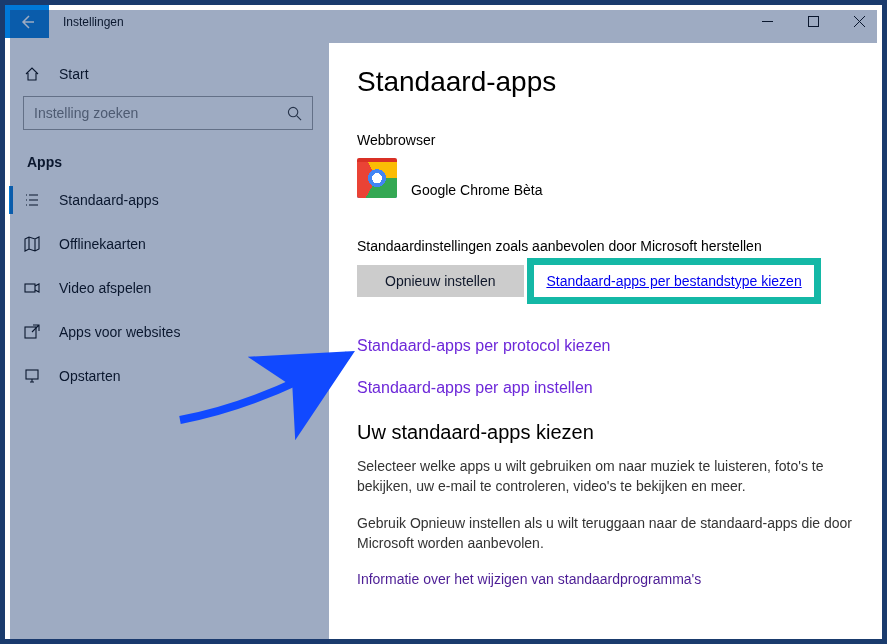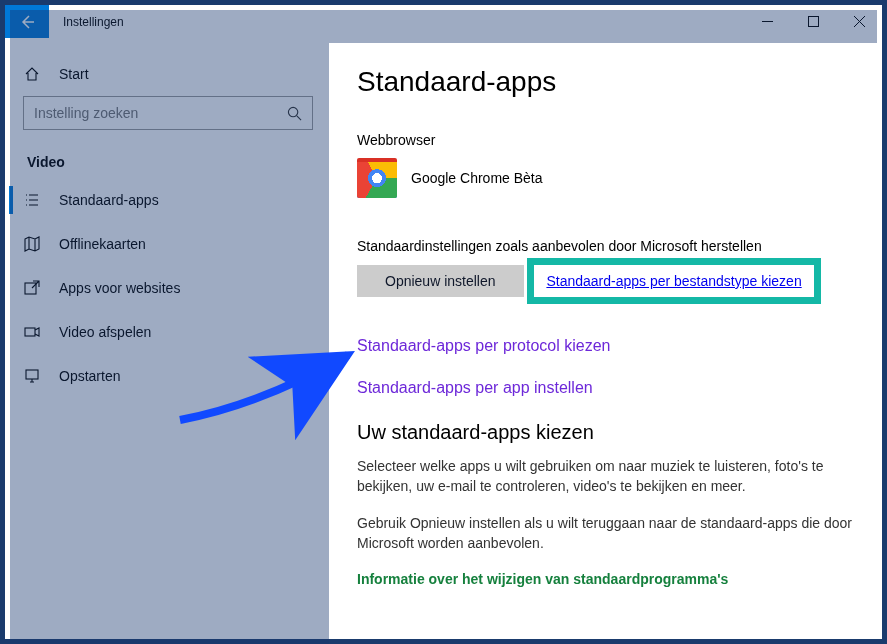--- a/index.html
+++ b/index.html
@@ -101,21 +101,21 @@
   .main {
     flex: 1;
     padding: 28px 30px 0 30px;
     overflow: hidden;
     font-size: 14px;
     color: #000;
     position: relative;
   }
   h1 { font-size: 28px; font-weight: 400; margin-bottom: 34px; }
   .subhead { font-size: 14px; margin-bottom: 10px; }
-  .app-row { display:flex; align-items:center; gap: 14px; margin-bottom: 40px;}
+  .app-row { display:flex; align-items:flex-end; gap: 14px; margin-bottom: 40px;}
   .app-icon {
     width: 40px; height:40px; border-top: 4px solid #d93025;
     background: #1a73e8;
     position: relative;
     border-radius: 2px;
     overflow:hidden;
   }
   .app-icon::after{
     content:"";
     position:absolute; inset:0;
@@ -139,21 +139,21 @@
   .link-row { margin: 10px 0 24px 0; }
   .link-row a { color: #6d28d9; text-decoration: none; font-size: 16px; }
   .highlight {
     display: inline-block;
     border: 7px solid #14b8a6;
     padding: 8px 12px;
     margin: 4px 0 18px 0;
   }
   h2 { font-size: 20px; font-weight: 400; margin-top: 18px; margin-bottom: 12px; }
   .para { font-size: 14px; color: #333; line-height: 1.45; margin-bottom: 16px; max-width: 500px;}
-  .para a { color:#15803d; text-decoration:none;font-weight:bold; }
+  .para a { color:#4c1d95; text-decoration:none; }
 
   
   .dim-overlay {
     position: absolute;
     left: 5px; top: 5px;
     width: 319px;
     height: 634px;
     background: rgba(25, 55, 110, 0.42);
     pointer-events: none;
   }
@@ -221,59 +221,59 @@
       <div class="search-wrap">
         <div class="search">
           <input type="text" placeholder="Instelling zoeken" style="">
           <svg viewBox="0 0 16 16">
               <circle cx="6.5" cy="6.5" r="5"></circle>
               <path d="M10.5 10.5 L15 15"></path>
             </svg>
         </div>
       </div>
 
-      <div class="section-head">Video</div>
+      <div class="section-head">Apps</div>
 
 
       <div class="row active">
         <span class="icon">
           <svg viewBox="0 0 16 16">
               <path d="M2 3h1M5 3h9 M2 8h1M5 8h9 M2 13h1M5 13h9"></path>
             </svg>
         </span>
         <span>Standaard-apps</span>
       </div>
 
       <div class="row">
         <span class="icon">
           <svg viewBox="0 0 16 16">
               <path d="M1 3 L5 1 L11 3 L15 1 V13 L11 15 L5 13 L1 15 Z M5 1 V13 M11 3 V15"></path>
             </svg>
         </span>
         <span>Offlinekaarten</span>
+      </div>
+
+      <div class="row">
+        <span class="icon">
+          <svg viewBox="0 0 16 16">
+              <rect x="1" y="4" width="10" height="8"></rect>
+              <path d="M11 6 L15 4 V12 L11 10"></path>
+            </svg>
+        </span>
+        <span>Video afspelen</span>
       </div>
 
       <div class="row">
         <span class="icon">
           <svg viewBox="0 0 16 16">
               <rect x="1" y="3" width="11" height="11"></rect>
               <path d="M9 1 H15 V7 M15 1 L8 8"></path>
             </svg>
         </span>
         <span>Apps voor websites</span>
-      </div>
-
-      <div class="row">
-        <span class="icon">
-          <svg viewBox="0 0 16 16">
-              <rect x="1" y="4" width="10" height="8"></rect>
-              <path d="M11 6 L15 4 V12 L11 10"></path>
-            </svg>
-        </span>
-        <span>Video afspelen</span>
       </div>
 
       <div class="row">
         <span class="icon">
           <svg viewBox="0 0 16 16">
               <rect x="2" y="2" width="12" height="9"></rect>
               <path d="M6 14 H10 M8 11 V14"></path>
             </svg>
         </span>
         <span>Opstarten</span>

